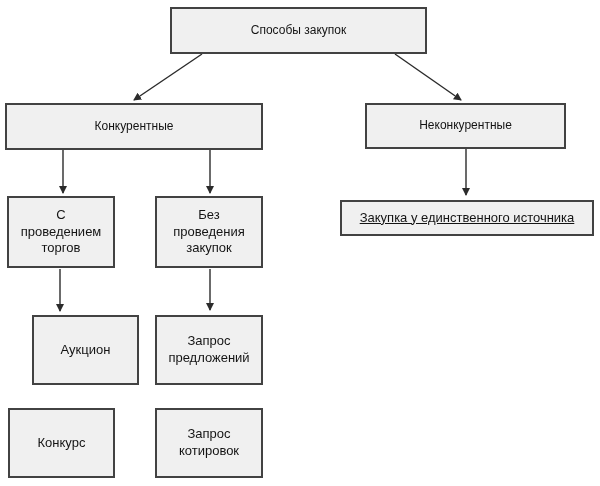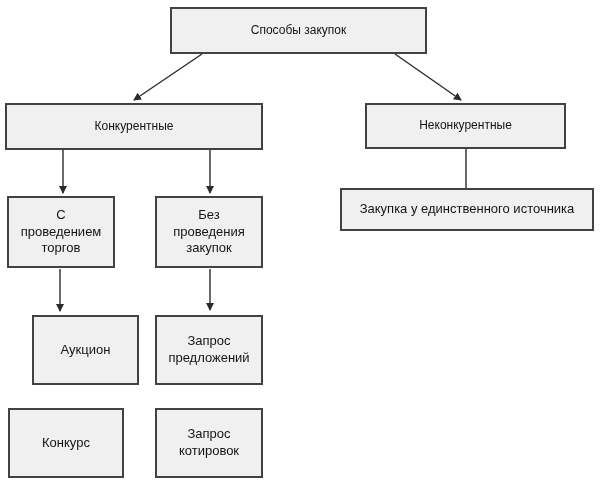--- a/index.html
+++ b/index.html
@@ -66,25 +66,25 @@
   <div class="node fs14" style="left:349px; top:103px; width:201px; height:46px;margin-left:16px;">Неконкурентные</div>
 
   <div class="node fs13" style="left:7px; top:196px; width:108px; height:72px;">С
 проведением
 торгов</div>
 
   <div class="node fs13" style="left:155px; top:196px; width:108px; height:72px;">Без
 проведения
 закупок</div>
 
-  <div class="node fs13" style="left:340px; top:188px; width:254px; height:43px;">Закупка у единственного источника</div>
+  <div class="node fs13" style="left:340px; top:200px; width:254px; height:36px;text-decoration:underline;">Закупка у единственного источника</div>
 
   <div class="node fs13" style="left:8px; top:315px; width:107px; height:70px;margin-left:24px;">Аукцион</div>
 
   <div class="node fs13" style="left:155px; top:315px; width:108px; height:70px;">Запрос
 предложений</div>
 
-  <div class="node fs13" style="left:8px; top:408px; width:116px; height:70px;">Конкурс</div>
+  <div class="node fs13" style="left:8px; top:408px; width:107px; height:70px;">Конкурс</div>
 
   <div class="node fs13" style="left:155px; top:408px; width:108px; height:70px;">Запрос
 котировок</div>
 
 </div>
 
 </body></html>

